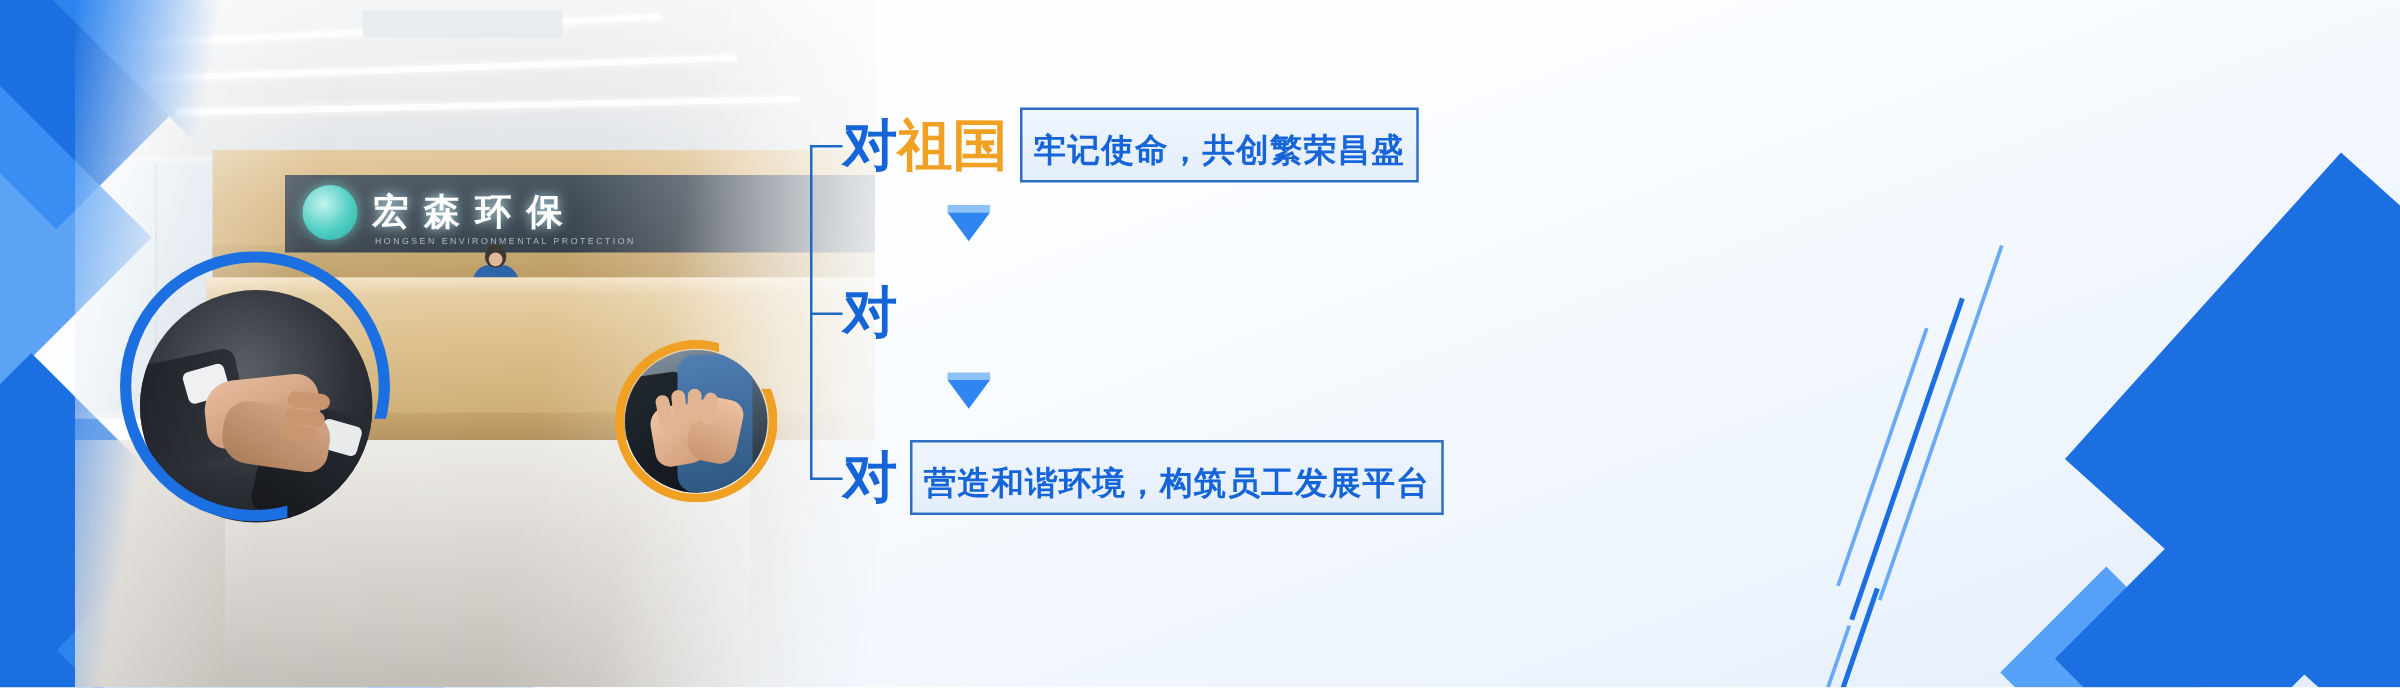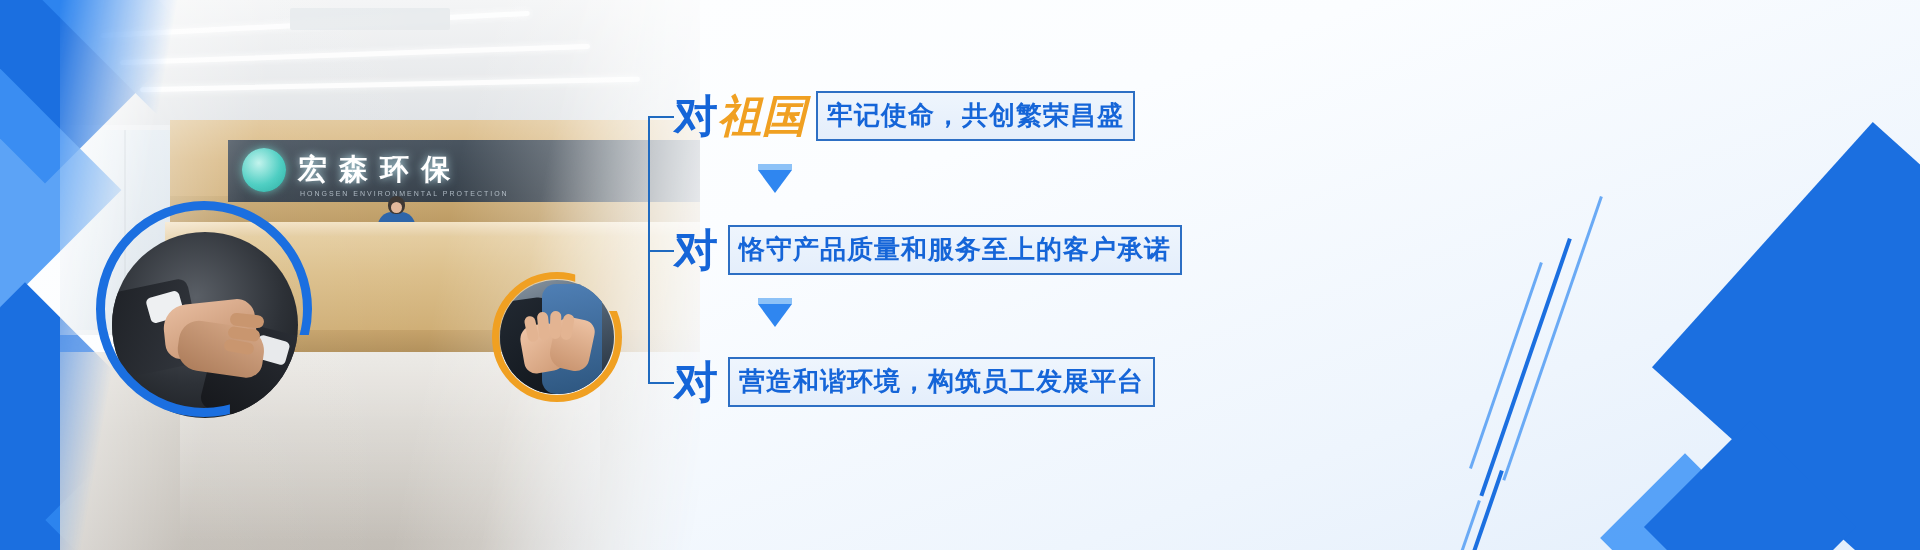--- a/index.html
+++ b/index.html
@@ -159,29 +159,29 @@
 
   .brace { position:absolute; left:0; top:44px; width:2px; height:268px;
     background:#1f6ac0; }
   .brace-tick { position:absolute; left:0; width:26px; height:2px; background:#1f6ac0; }
 
   .row { position:absolute; left:26px; display:flex; align-items:center; height:56px; }
   .row-label { display:flex; align-items:baseline;
     font-size:44px; font-weight:900; letter-spacing:0px;
     font-family:"DejaVu Sans","Liberation Sans",sans-serif; white-space:nowrap; }
   .lab-blue { color:#1565d8; }
-  .lab-orange { color:#f0a022;font-style:italic; }
+  .lab-orange { color:#f0a022; }
 
   .row-box {
     margin-left:10px;
     border:2px solid #2d6fc4;
     background:linear-gradient(180deg,#eef5fd,#e4eefb);
     color:#1565d8;
     font-size:26px; font-weight:700; letter-spacing:1px;
-    padding:5px 9px 6px 9px;
+    padding:15px 9px 6px 9px;
     white-space:nowrap;
     font-family:Liberation Serif, serif;
   }
 
   .arrow { position:absolute; width:0; height:0;
     border-left:17px solid transparent; border-right:17px solid transparent;
     border-top:23px solid #2f86f0; }
   .arrow-cap { position:absolute; width:34px; height:6px; background:#8dc2f7; }
 </style>
 </head>
@@ -276,21 +276,20 @@
       <div class="row-box">牢记使命，共创繁荣昌盛</div>
     </div>
 
     <div class="arrow-cap" style="left:110px;top:92px;"></div>
     <div class="arrow" style="left:110px;top:98px;"></div>
 
     <div class="row" style="top:150px;">
       <div class="row-label">
         <span class="lab-blue">对</span>
       </div>
-      <div class="row-box">恪守产品质量和服务至上的客户承诺</div>
     </div>
 
     <div class="arrow-cap" style="left:110px;top:226px;"></div>
     <div class="arrow" style="left:110px;top:232px;"></div>
 
     <div class="row" style="top:282px;">
       <div class="row-label">
         <span class="lab-blue">对</span>
       </div>
       <div class="row-box">营造和谐环境，构筑员工发展平台</div>

